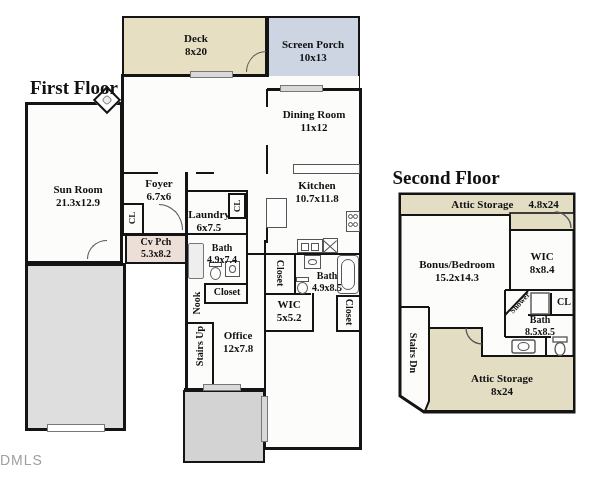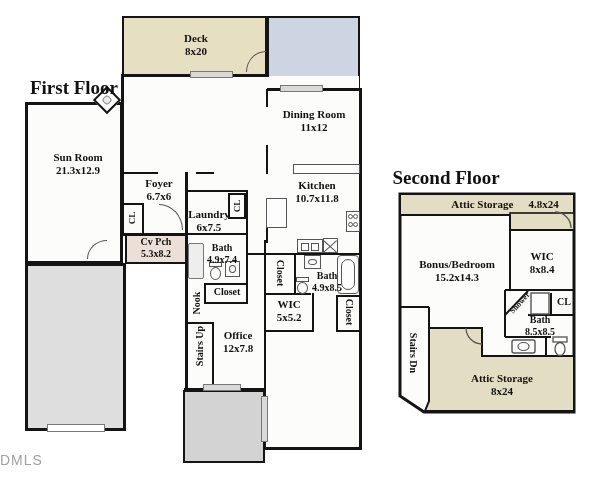--- a/index.html
+++ b/index.html
@@ -122,25 +122,29 @@
   <div class="fix bowl" style="left:297px;top:282px;width:11px;height:12px"></div>
   <div class="fix tub" style="left:337px;top:255px;width:22px;height:39px"></div>
 
   <div class="lbl title" style="left:74px;top:88px">
       <span>First Floor</span>
     </div>
   <div class="lbl" style="left:196px;top:45px">
       <span>Deck</span>
       <span>8x20</span>
     </div>
+  <div class="lbl" style="left:313px;top:51px">
+      <span>Screen Porch</span>
+      <span>10x13</span>
+    </div>
   <div class="lbl" style="left:314px;top:121px">
       <span>Dining Room</span>
       <span>11x12</span>
     </div>
-  <div class="lbl" style="left:78px;top:164px">
+  <div class="lbl" style="left:78px;top:196px">
       <span>Sun Room</span>
       <span>21.3x12.9</span>
     </div>
   <div class="lbl" style="left:159px;top:190px">
       <span>Foyer</span>
       <span>6.7x6</span>
     </div>
   <div class="lbl xs rotccw" style="left:132px;top:218px">
       <span>CL</span>
     </div>

